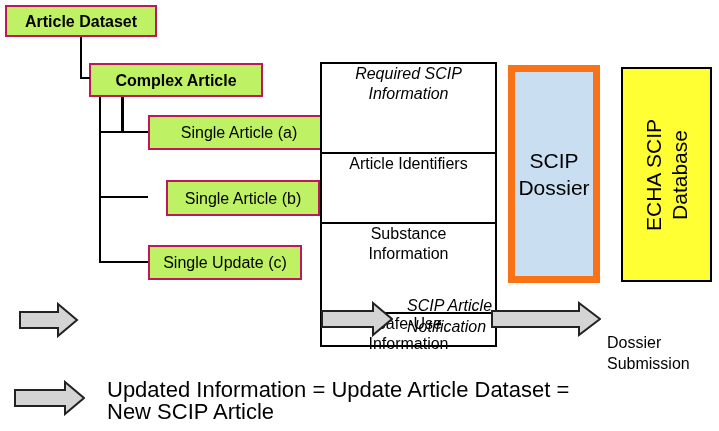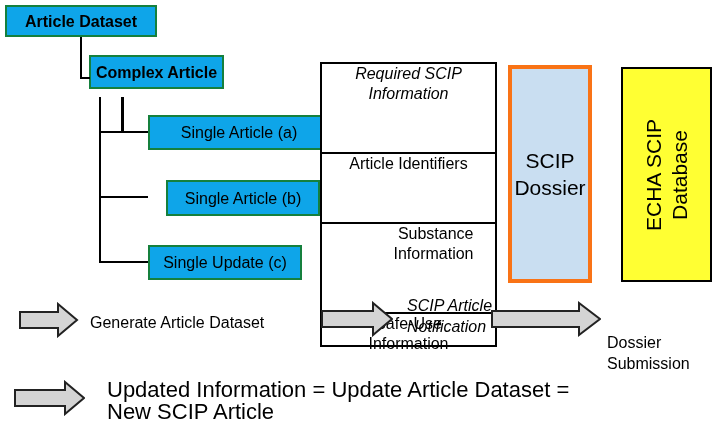--- a/index.html
+++ b/index.html
@@ -1,46 +1,46 @@
 <!DOCTYPE html>
 <html><head>
 <meta charset="utf-8">
 <style>
   html,body{margin:0;padding:0;background:#fff;}
   #stage{
     position:relative;width:719px;height:431px;background:#ffffff;
     font-family:"Liberation Sans","DejaVu Sans",sans-serif;color:#000;overflow:hidden;
   }
   .box{
-    position:absolute;border:2px solid #15803d;background:#0ea5e9;box-sizing:border-box;
+    position:absolute;border:2px solid #be185d;background:#bef264;box-sizing:border-box;
     display:flex;align-items:center;justify-content:center;text-align:center;
     font-size:16px;line-height:19px;
   }
   .bold{font-weight:bold;}
   .line{position:absolute;background:#000;}
   
   .scip-table{
     position:absolute;left:320px;top:62px;width:177px;height:285px;
     border:2px solid #000;box-sizing:border-box;background:#fff;
     display:flex;flex-direction:column;gap:8px;
   }
   .scip-row{
     display:flex;align-items:center;justify-content:center;text-align:center;
     font-size:16px;line-height:20px;box-sizing:border-box;
   }
   .scip-row + .scip-row{border-top:2px solid #000;margin-top:40px;}
   .scip-row.hdr{height:71px;font-style:italic;}
   .scip-row.r1{height:48px;}
-  .scip-row.r2{height:52px;text-align:right;}
+  .scip-row.r2{height:52px;}
   .scip-row.r3{flex:1;text-align:center;}
   .scip-row .narrow{max-width:130px;}
   
   .dossier-box{
-    position:absolute;left:508px;top:65px;width:84px;height:218px;
-    border:4px solid #f97316;box-sizing:border-box;
+    position:absolute;left:508px;top:65px;width:92px;height:218px;
+    border:7px solid #f97316;box-sizing:border-box;
     display:flex;align-items:center;justify-content:center;text-align:center;
     font-size:21px;line-height:27px;
   }
   .db-box{
     position:absolute;left:621px;top:67px;width:91px;height:215px;
     border:2px solid #000;box-sizing:border-box;
   }
   .db-rot{
     position:absolute;left:50%;top:50%;width:132px;
     transform:translate(-50%,-50%) rotate(-90deg);
@@ -53,21 +53,21 @@
   .note-label{position:absolute;font-size:22px;line-height:22px;}
   .note-label span{display:block;}
 </style>
 </head>
 <body>
 
 <div id="stage">
 
   <div class="box bold" style="left:5px;top:5px;width:152px;height:32px;">Article Dataset</div>
 
-  <div class="box bold" style="left:89px;top:55px;width:135px;height:34px;">Complex Article</div>
+  <div class="box bold" style="left:89px;top:63px;width:174px;height:34px;">Complex Article</div>
 
   <div class="box" style="left:148px;top:115px;width:182px;height:35px;">Single Article (a)</div>
 
   <div class="box" style="left:166px;top:180px;width:154px;height:36px;">Single Article (b)</div>
 
   <div class="box" style="left:148px;top:245px;width:154px;height:35px;">Single Update (c)</div>
 
   <div class="line" style="left:80px;top:37px;width:2px;height:41px;"></div>
   <div class="line" style="left:80px;top:77px;width:10px;height:2px;"></div>
   <div class="line" style="left:99px;top:97px;width:2px;height:166px;"></div>
@@ -105,21 +105,20 @@
   <svg class="arrow" style="left:321px;top:301px;" width="72" height="36" viewBox="0 0 72 36">
     <polygon points="1,10 52,10 52,2 71,18 52,34 52,26 1,26" fill="#d4d4d4"></polygon>
   </svg>
   <svg class="arrow" style="left:491px;top:301px;" width="110" height="36" viewBox="0 0 110 36">
     <polygon points="1,10 88,10 88,2 109,18 88,34 88,26 1,26" fill="#d4d4d4"></polygon>
   </svg>
   <svg class="arrow" style="left:14px;top:380px;" width="71" height="36" viewBox="0 0 71 36">
     <polygon points="1,10 51,10 51,2 70,18 51,34 51,26 1,26" fill="#d4d4d4"></polygon>
   </svg>
 
-  <div class="flow-label" style="left:90px;top:312px;">Generate Article Dataset</div>
 
   <div class="flow-label" style="left:407px;top:295px;width:88px;font-style:italic;">SCIP Article Notification</div>
 
   <div class="flow-label" style="left:607px;top:304px;width:100px;margin-top:28px;">Dossier Submission</div>
 
   <div class="note-label" style="left:107px;top:379px;width:500px;">
     <span>Updated Information = Update Article Dataset = New SCIP Article</span>
   </div>
 
 </div>

